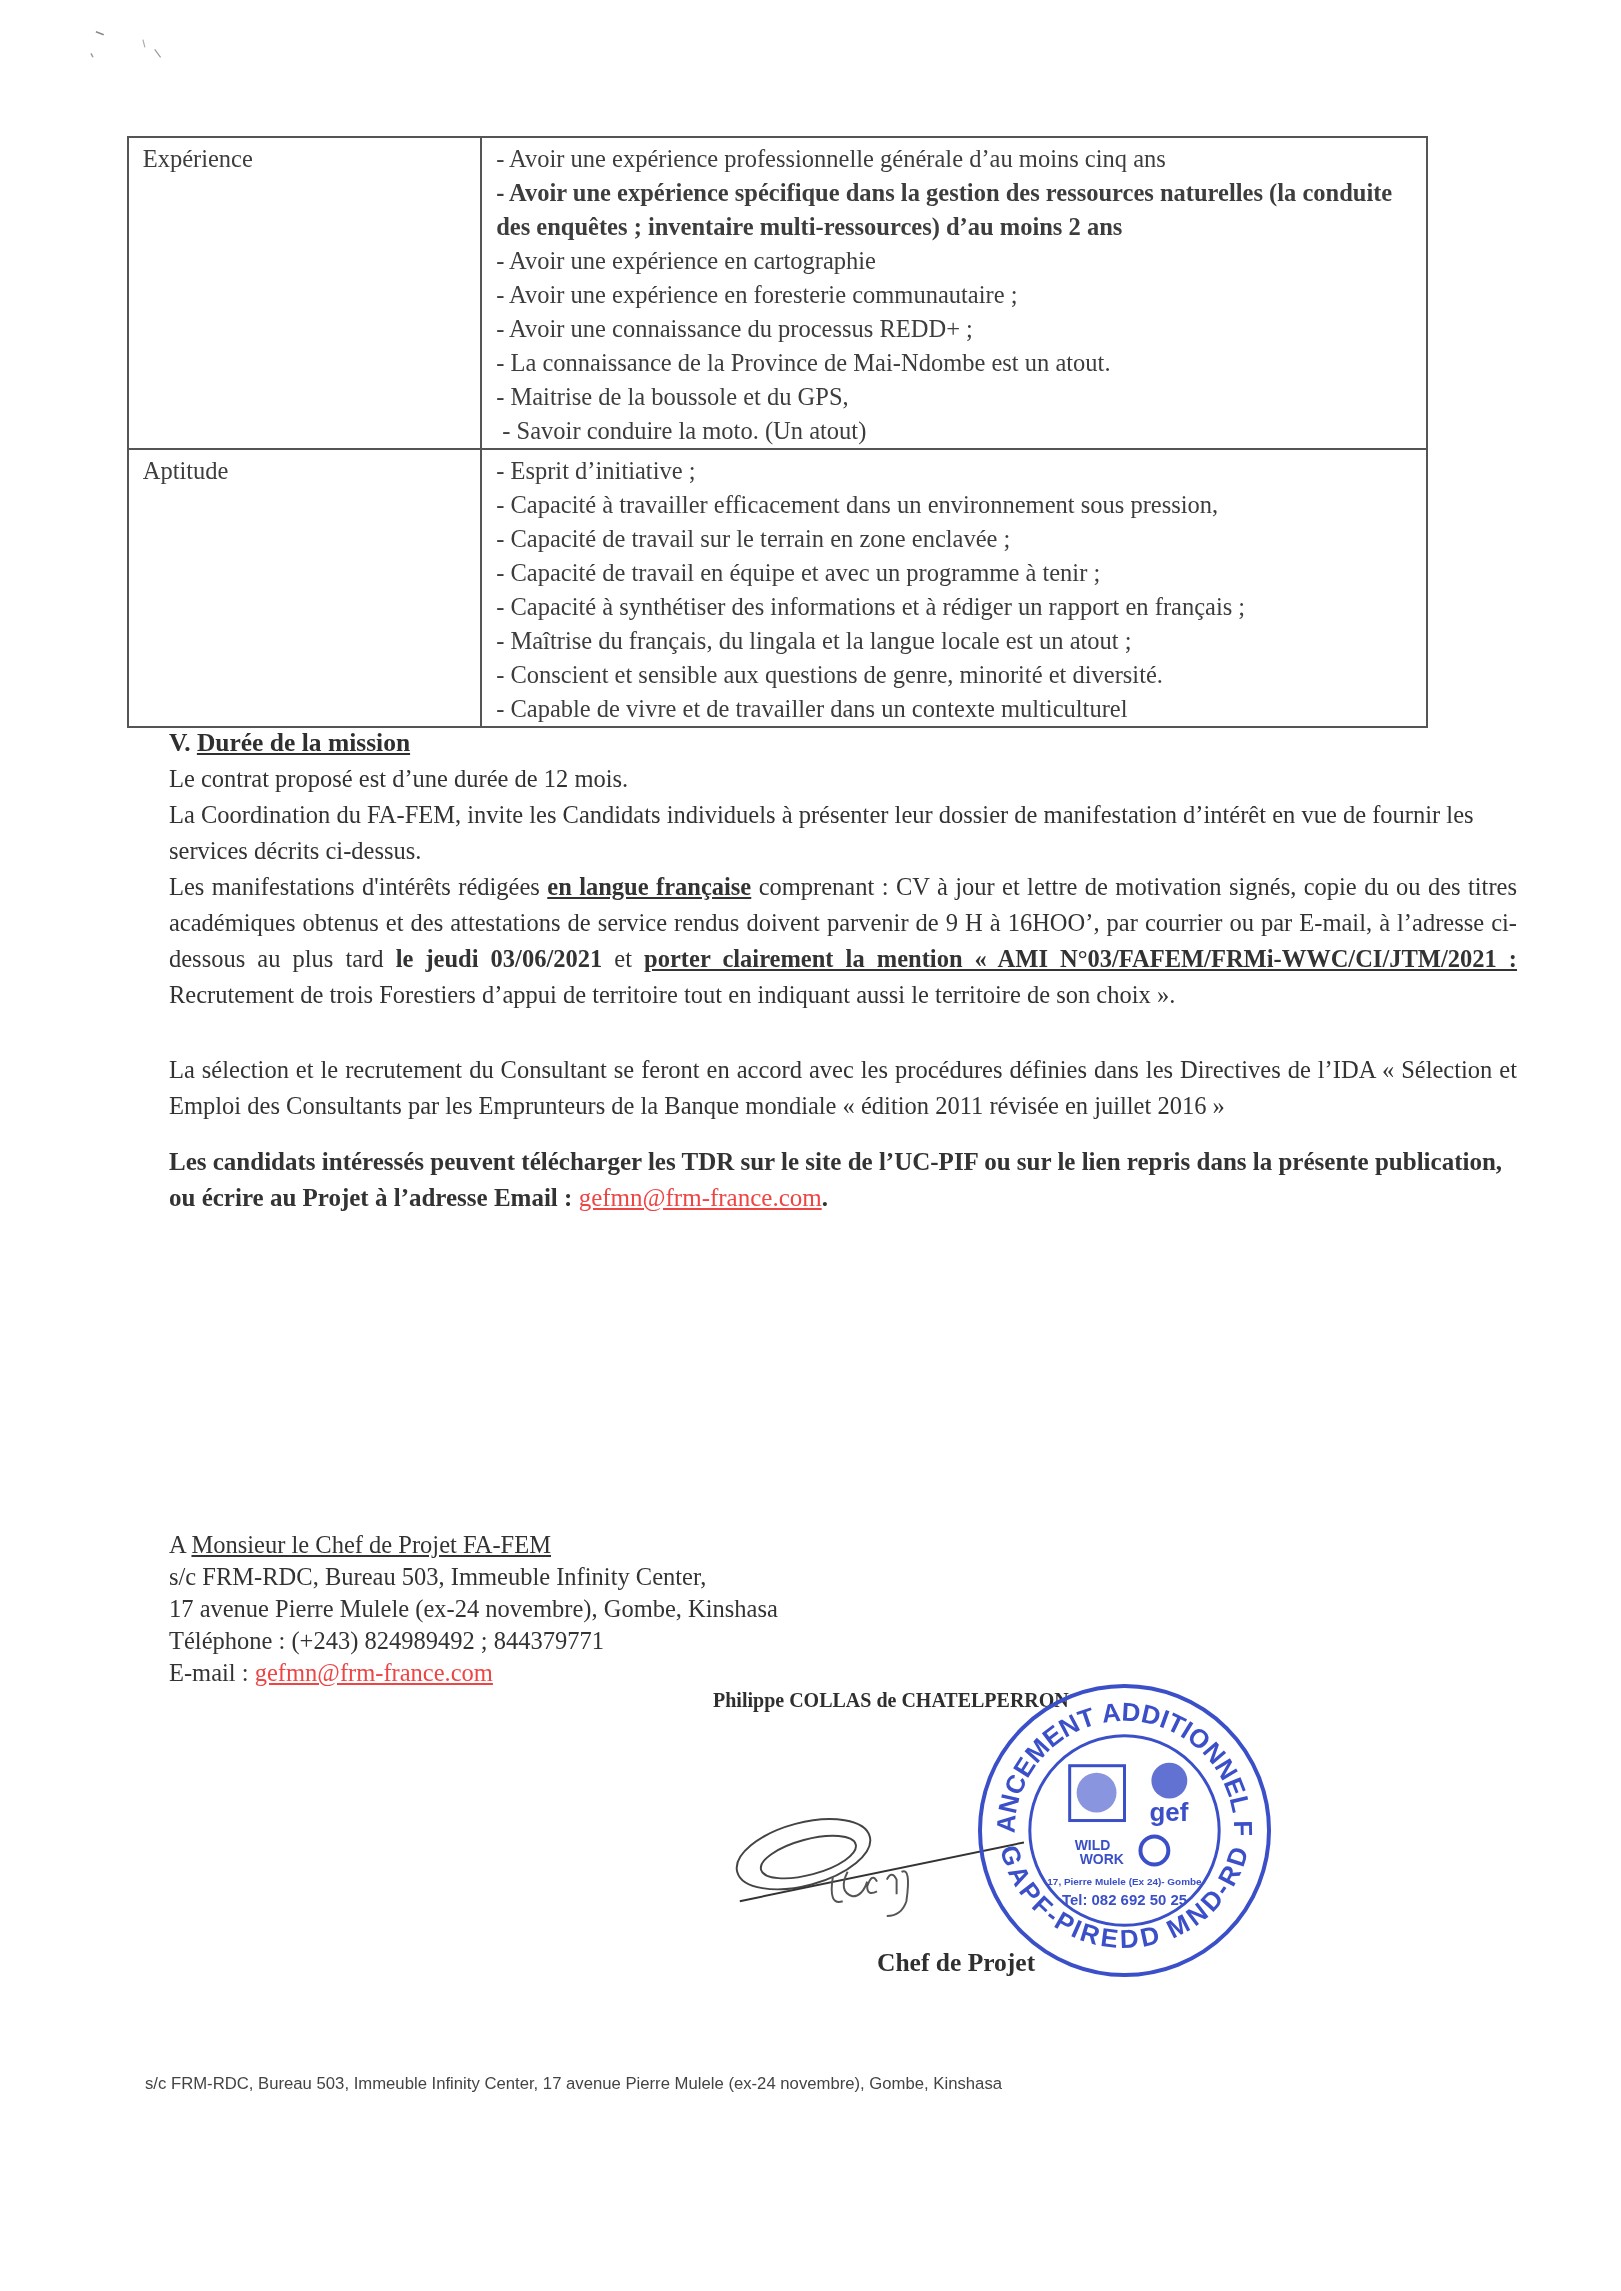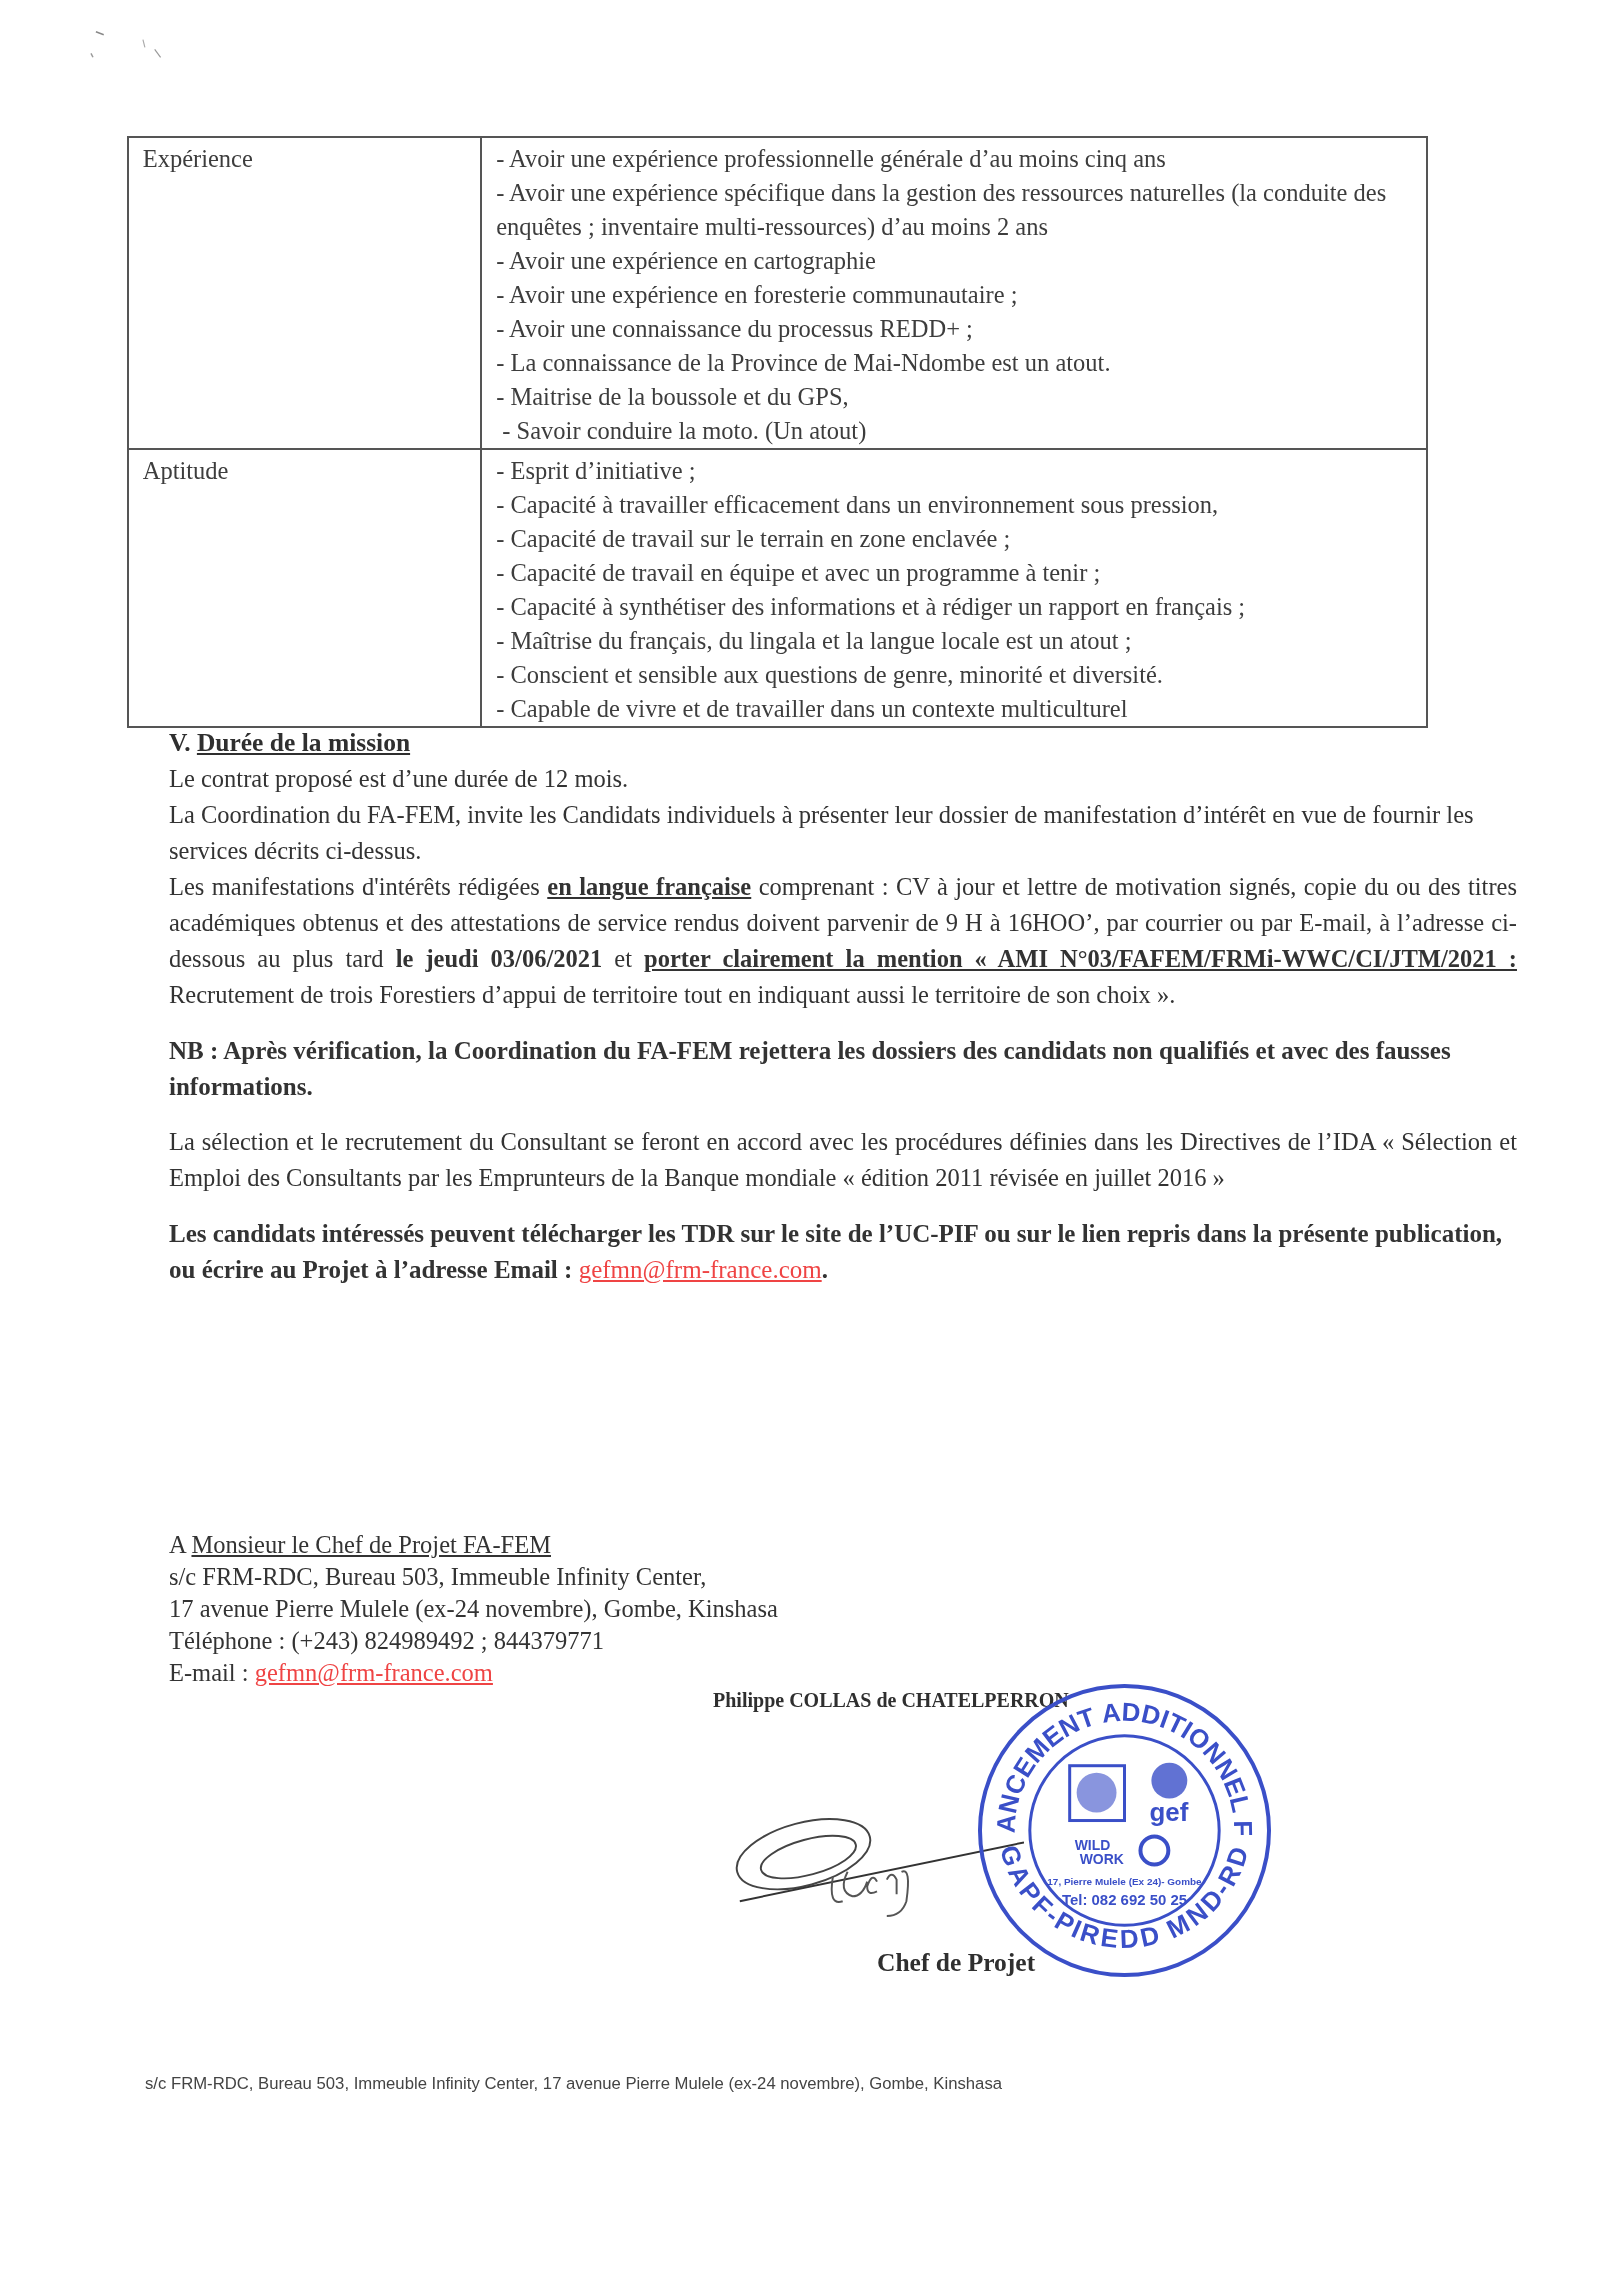--- a/index.html
+++ b/index.html
@@ -6,21 +6,21 @@
   body { width:1621px; height:2292px; position:relative; overflow:hidden;
          font-family:"Liberation Serif", serif; color:#3a3a3a; }
   .page { position:absolute; left:0; top:0; width:1621px; height:1800px; }
   .specks { position:absolute; left:86px; top:21.6px; width:108px; height:49px; }
   table.req { position:absolute; left:127px; top:136px; width:1301px;
               border-collapse:collapse; font-size:24.5px; line-height:34px; }
   table.req td { border:2px solid #555; vertical-align:top; padding:3.9px 9.8px 0 13.7px; }
   table.req td.lbl { width:328px; color:#3d3d3d; }
   table.req td.val { color:#3d3d3d; }
   .item { white-space:nowrap; }
-  .item.wrap { white-space:normal; }
+  .item.wrap { white-space:normal;font-weight:bold; }
   .body { position:absolute; left:169px; top:725px; width:1348px; font-size:24.5px; line-height:36px; color:#333; }
   .h { font-weight:bold; font-size:25.5px; color:#2f2f2f; }
   .h u { text-decoration:underline; }
   .p { margin:0; }
   .just { text-align:justify; text-align-last:left; }
   .bold { font-weight:bold; }
   .ul { text-decoration:underline;font-family:Liberation Serif, serif; }
   .gap { height:19.6px; }
   a.mail { color:#ef4444; text-decoration:underline; }
   .addr { position:absolute; left:169px; top:1529px; font-size:24.5px; line-height:32px; color:#333; }
@@ -77,21 +77,20 @@
 
   <div class="body">
 
     <div class="h"><span>V. </span><u>Durée de la mission</u></div>
     <p class="p">Le contrat proposé est d’une durée de 12 mois.</p>
 
     <p class="p">La Coordination du FA-FEM, invite les Candidats individuels à présenter leur dossier de manifestation d’intérêt en vue de fournir les services décrits ci-dessus.</p>
     <p class="p just"><span>Les manifestations d'intérêts rédigées </span><span class="bold ul">en langue française</span><span> comprenant : CV à jour et lettre de motivation signés, copie du ou des titres académiques obtenus et des attestations de service rendus doivent parvenir de 9 H à 16HOO’, par courrier ou par E-mail, à l’adresse ci-dessous au plus tard </span><span class="bold">le jeudi 03/06/2021</span><span> et </span><span class="bold ul">porter clairement la mention « AMI N°03/FAFEM/FRMi-WWC/CI/JTM/2021 :</span><span> Recrutement de trois Forestiers d’appui de territoire tout en indiquant aussi le territoire de son choix ».</span></p>
 
     <div class="gap"></div>
-    <p class="p bold" style="font-size:25px">NB : Après vérification, la Coordination du FA-FEM rejettera les dossiers des candidats non qualifiés et avec des fausses informations.</p>
 
     <div class="gap"></div>
     <p class="p just">La sélection et le recrutement du Consultant se feront en accord avec les procédures définies dans les Directives de l’IDA « Sélection et Emploi des Consultants par les Emprunteurs de la Banque mondiale « édition 2011 révisée en juillet 2016 »</p>
 
     <div class="gap"></div>
     <p class="p bold" style="font-size:25px"><span>Les candidats intéressés peuvent télécharger les TDR sur le site de l’UC-PIF ou sur le lien repris dans la présente publication, ou écrire au Projet à l’adresse Email : </span><a class="mail" style="font-weight:normal">gefmn@frm-france.com</a><span>.</span></p>
   </div>
 
   <div class="addr">
     <div><span>A </span><span class="ul">Monsieur le Chef de Projet FA-FEM</span></div>

